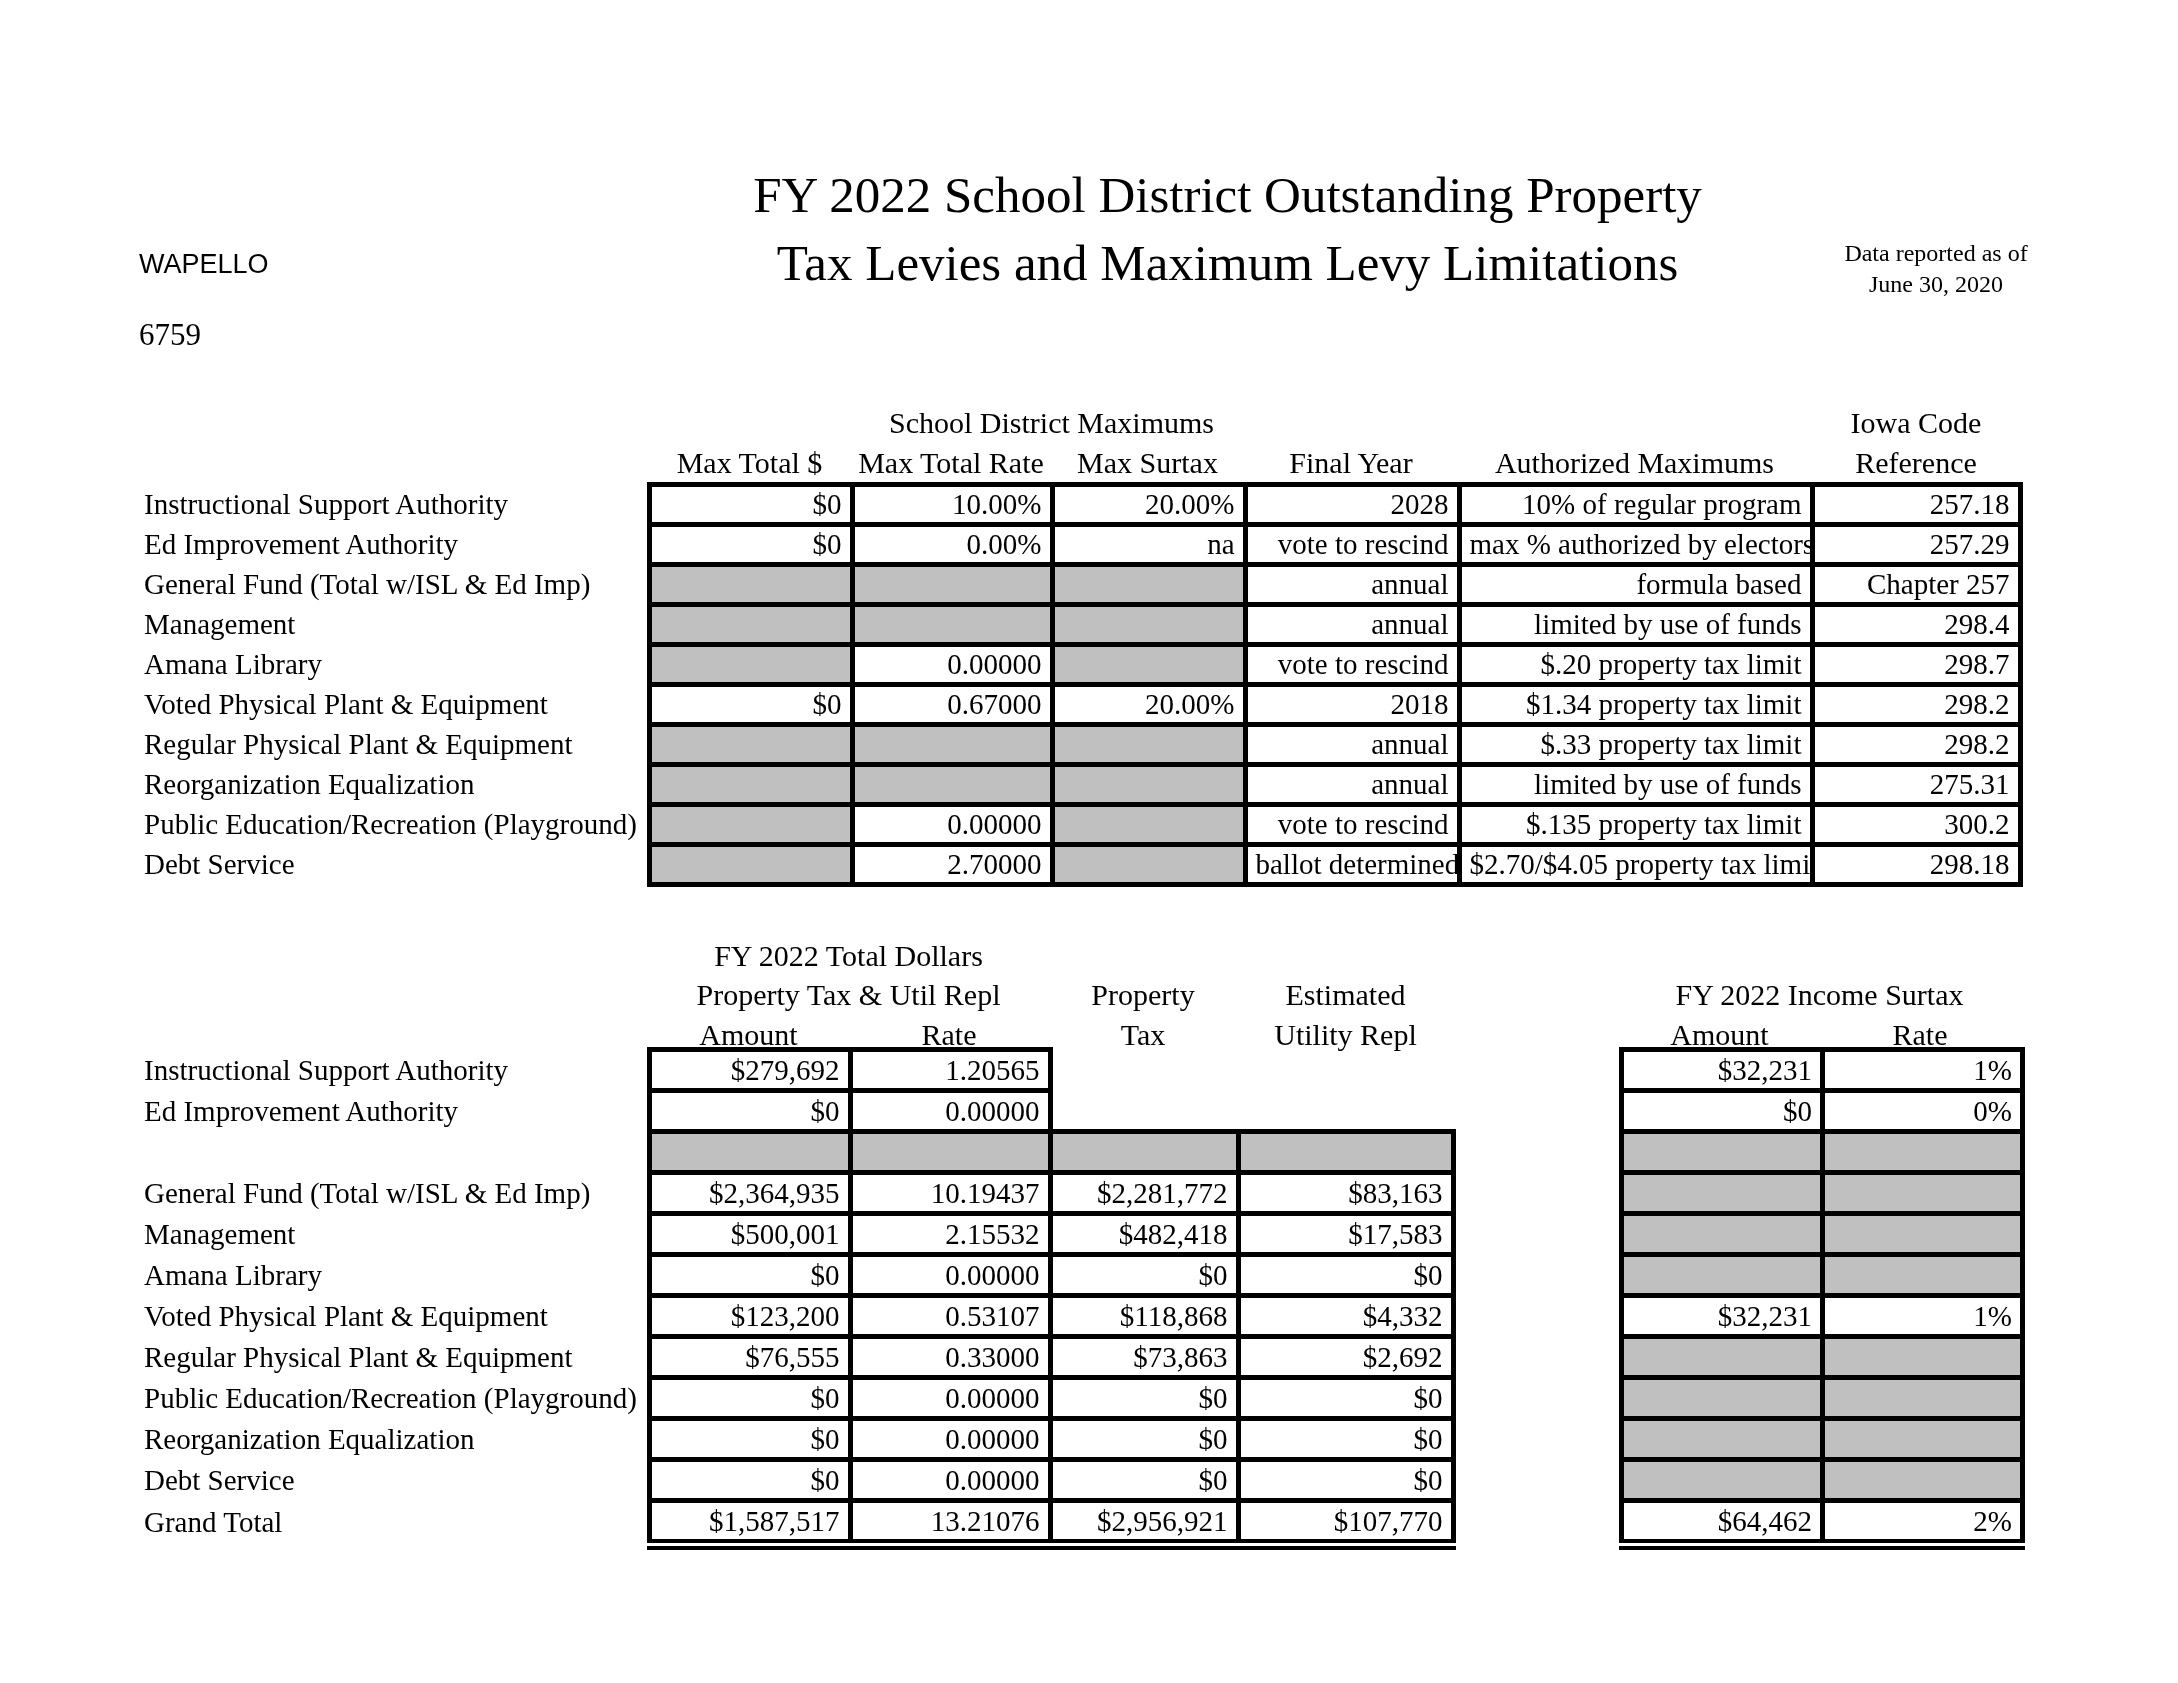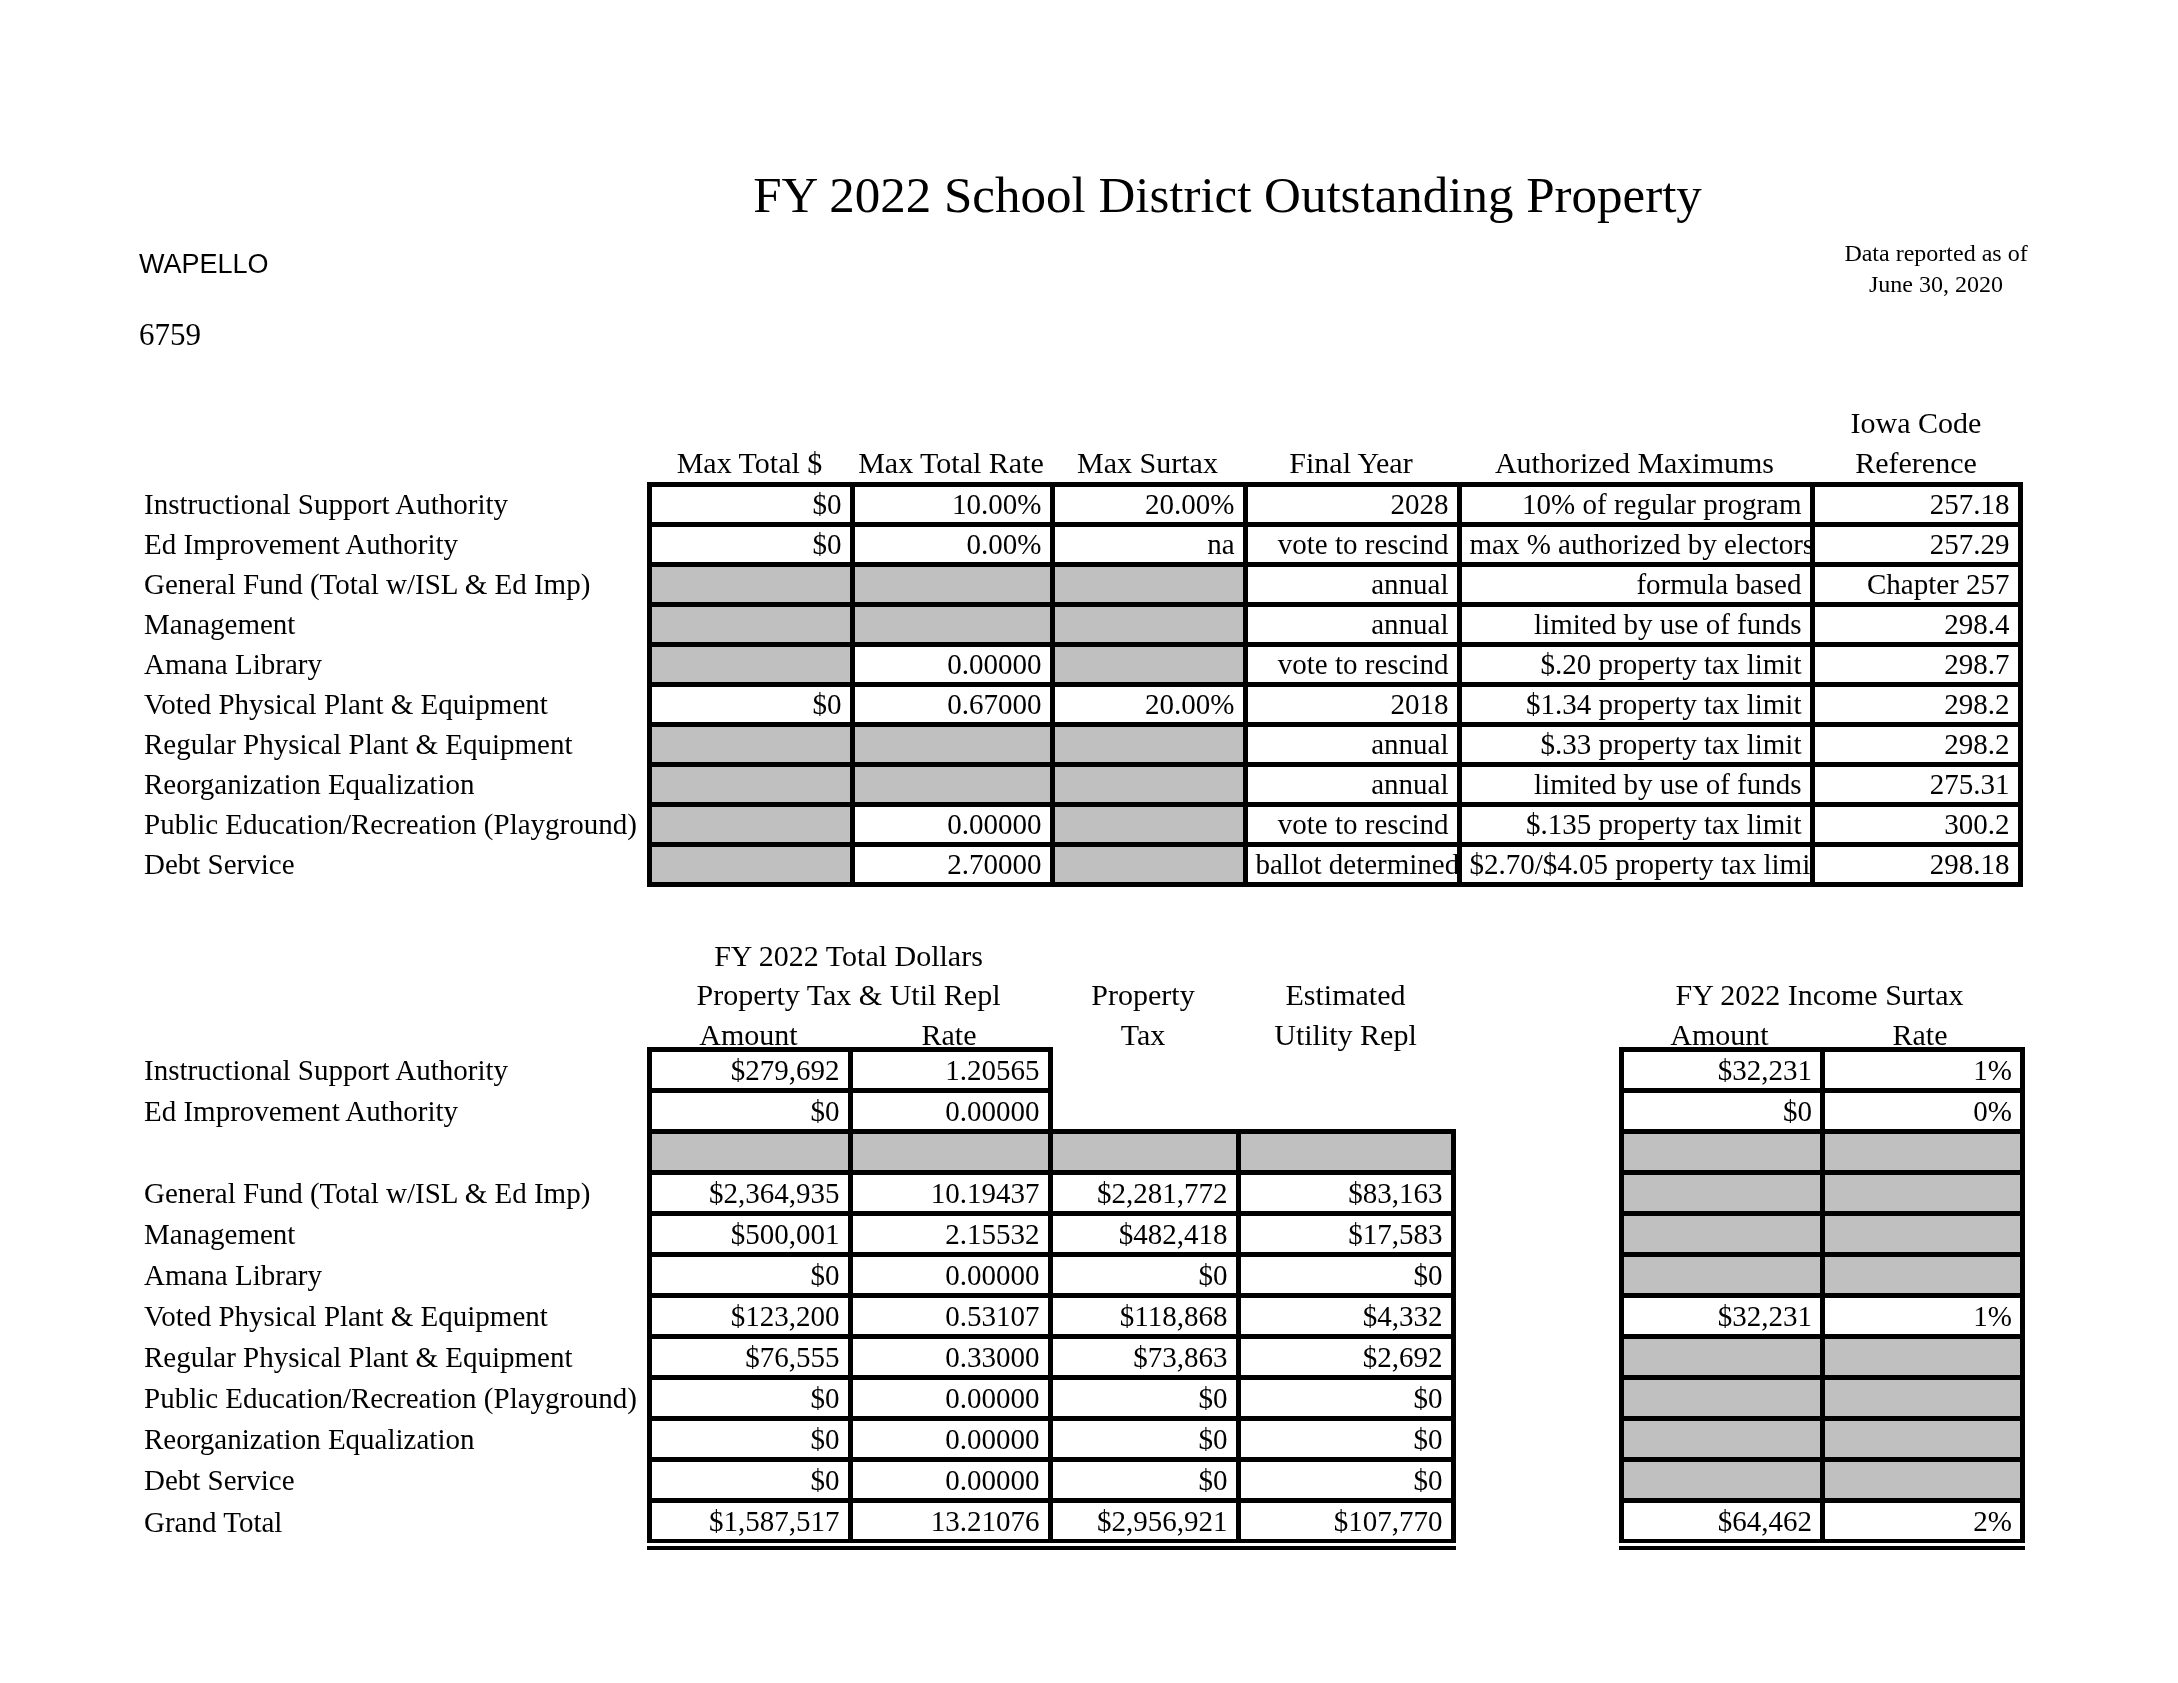--- a/index.html
+++ b/index.html
@@ -31,27 +31,29 @@
 </head>
 <body>
 
 <div id="page">
 
   <div class="abs district-name" style="left:139px; top:249px;">WAPELLO</div>
   <div class="abs district-number" style="left:139px; top:317px;">6759</div>
 
   <div class="abs doc-title" style="left:683px; top:161px; width:1089px;">
     <div>FY 2022 School District Outstanding Property</div>
+    <div>Tax Levies and Maximum Levy Limitations</div>
   </div>
 
   <div class="abs reported" style="left:1827px; top:238px; width:218px;">
     <div>Data reported as of</div>
     <div>June 30, 2020</div>
   </div>
 
+  <div class="hdr" style="left:648px; top:406px; width:807px;">School District Maximums</div>
   <div class="hdr" style="left:1812px; top:406px; width:208px;">Iowa Code</div>
   <div class="hdr" style="left:648px;  top:446px; width:203px;">Max Total $</div>
   <div class="hdr" style="left:851px;  top:446px; width:200px;">Max Total Rate</div>
   <div class="hdr" style="left:1051px; top:446px; width:193px;">Max Surtax</div>
   <div class="hdr" style="left:1244px; top:446px; width:214px;">Final Year</div>
   <div class="hdr" style="left:1458px; top:446px; width:353px;">Authorized Maximums</div>
   <div class="hdr" style="left:1812px; top:446px; width:208px;">Reference</div>
 
   <table class="sheet t1" style="left:144px; top:482px; width:1876px;">
     <colgroup>

